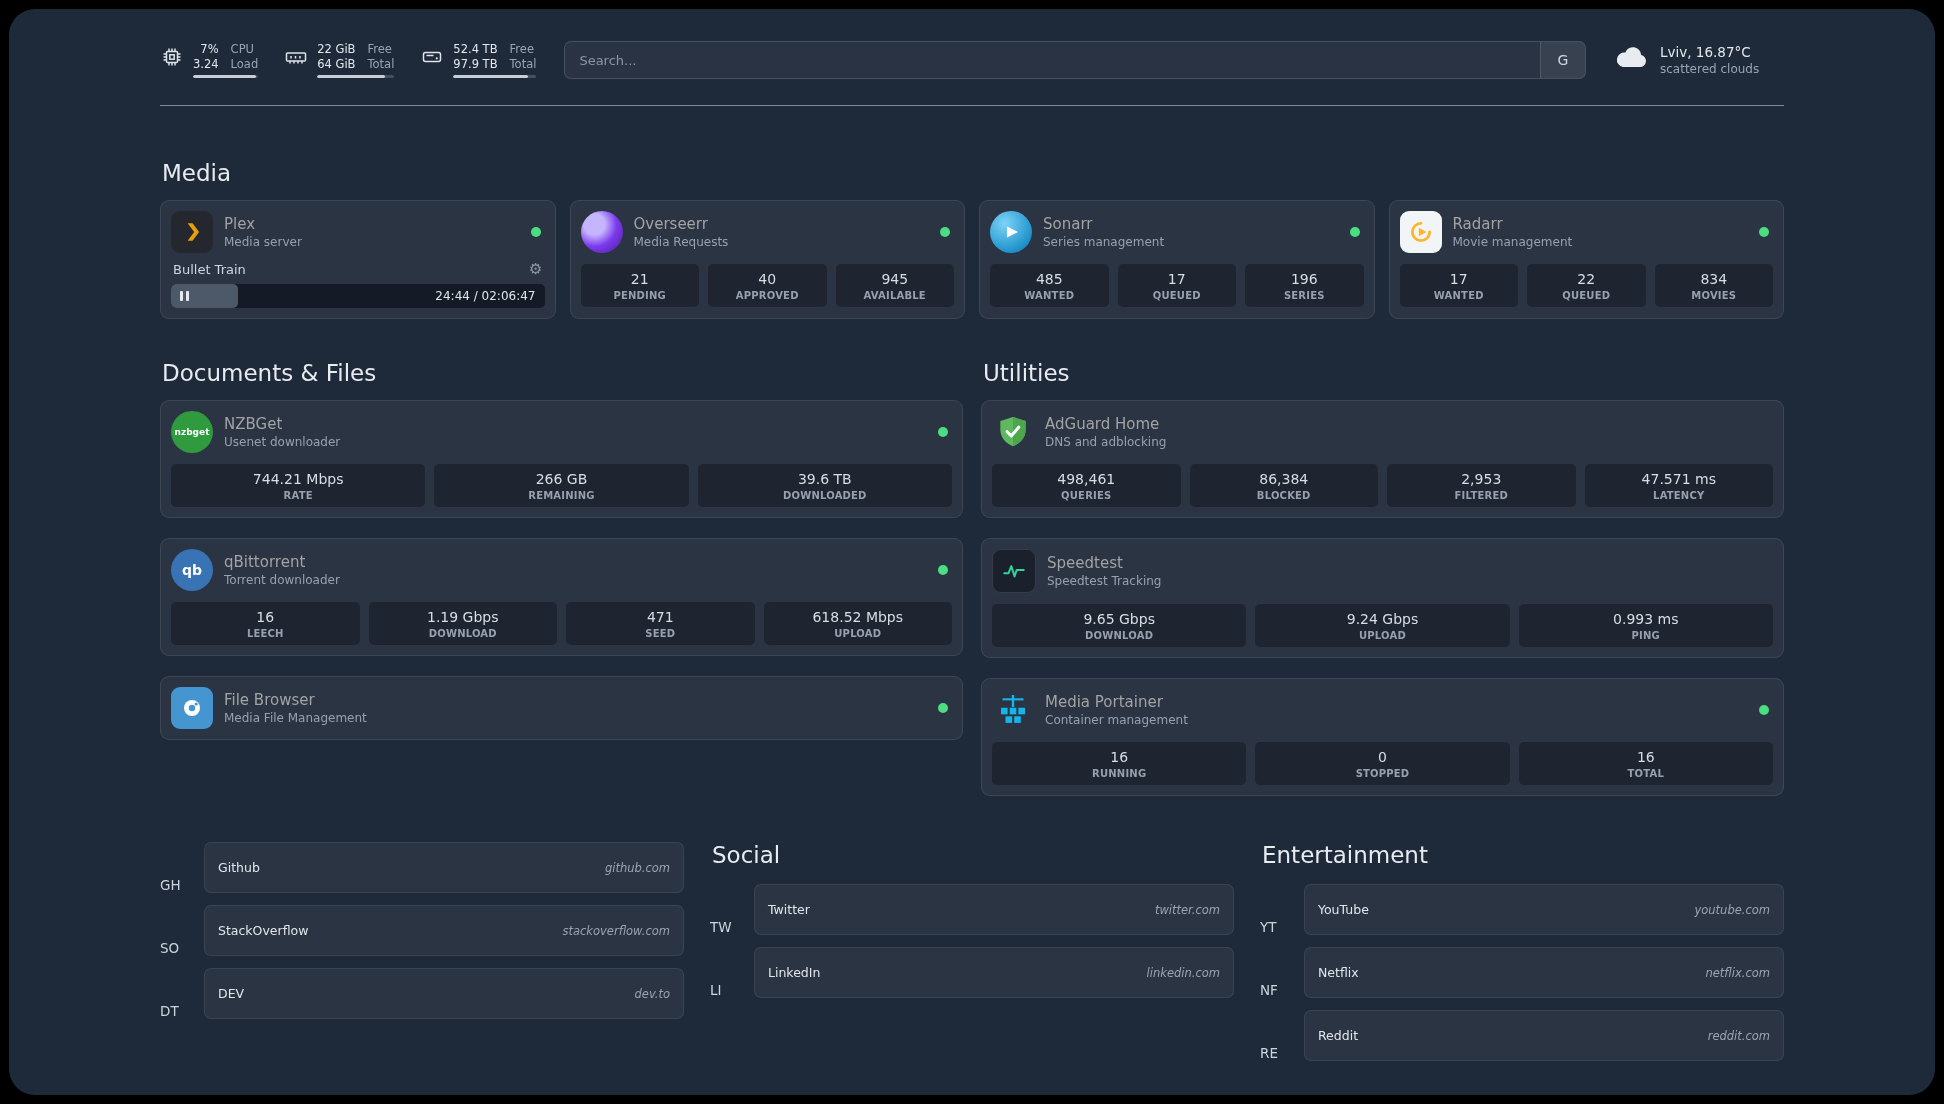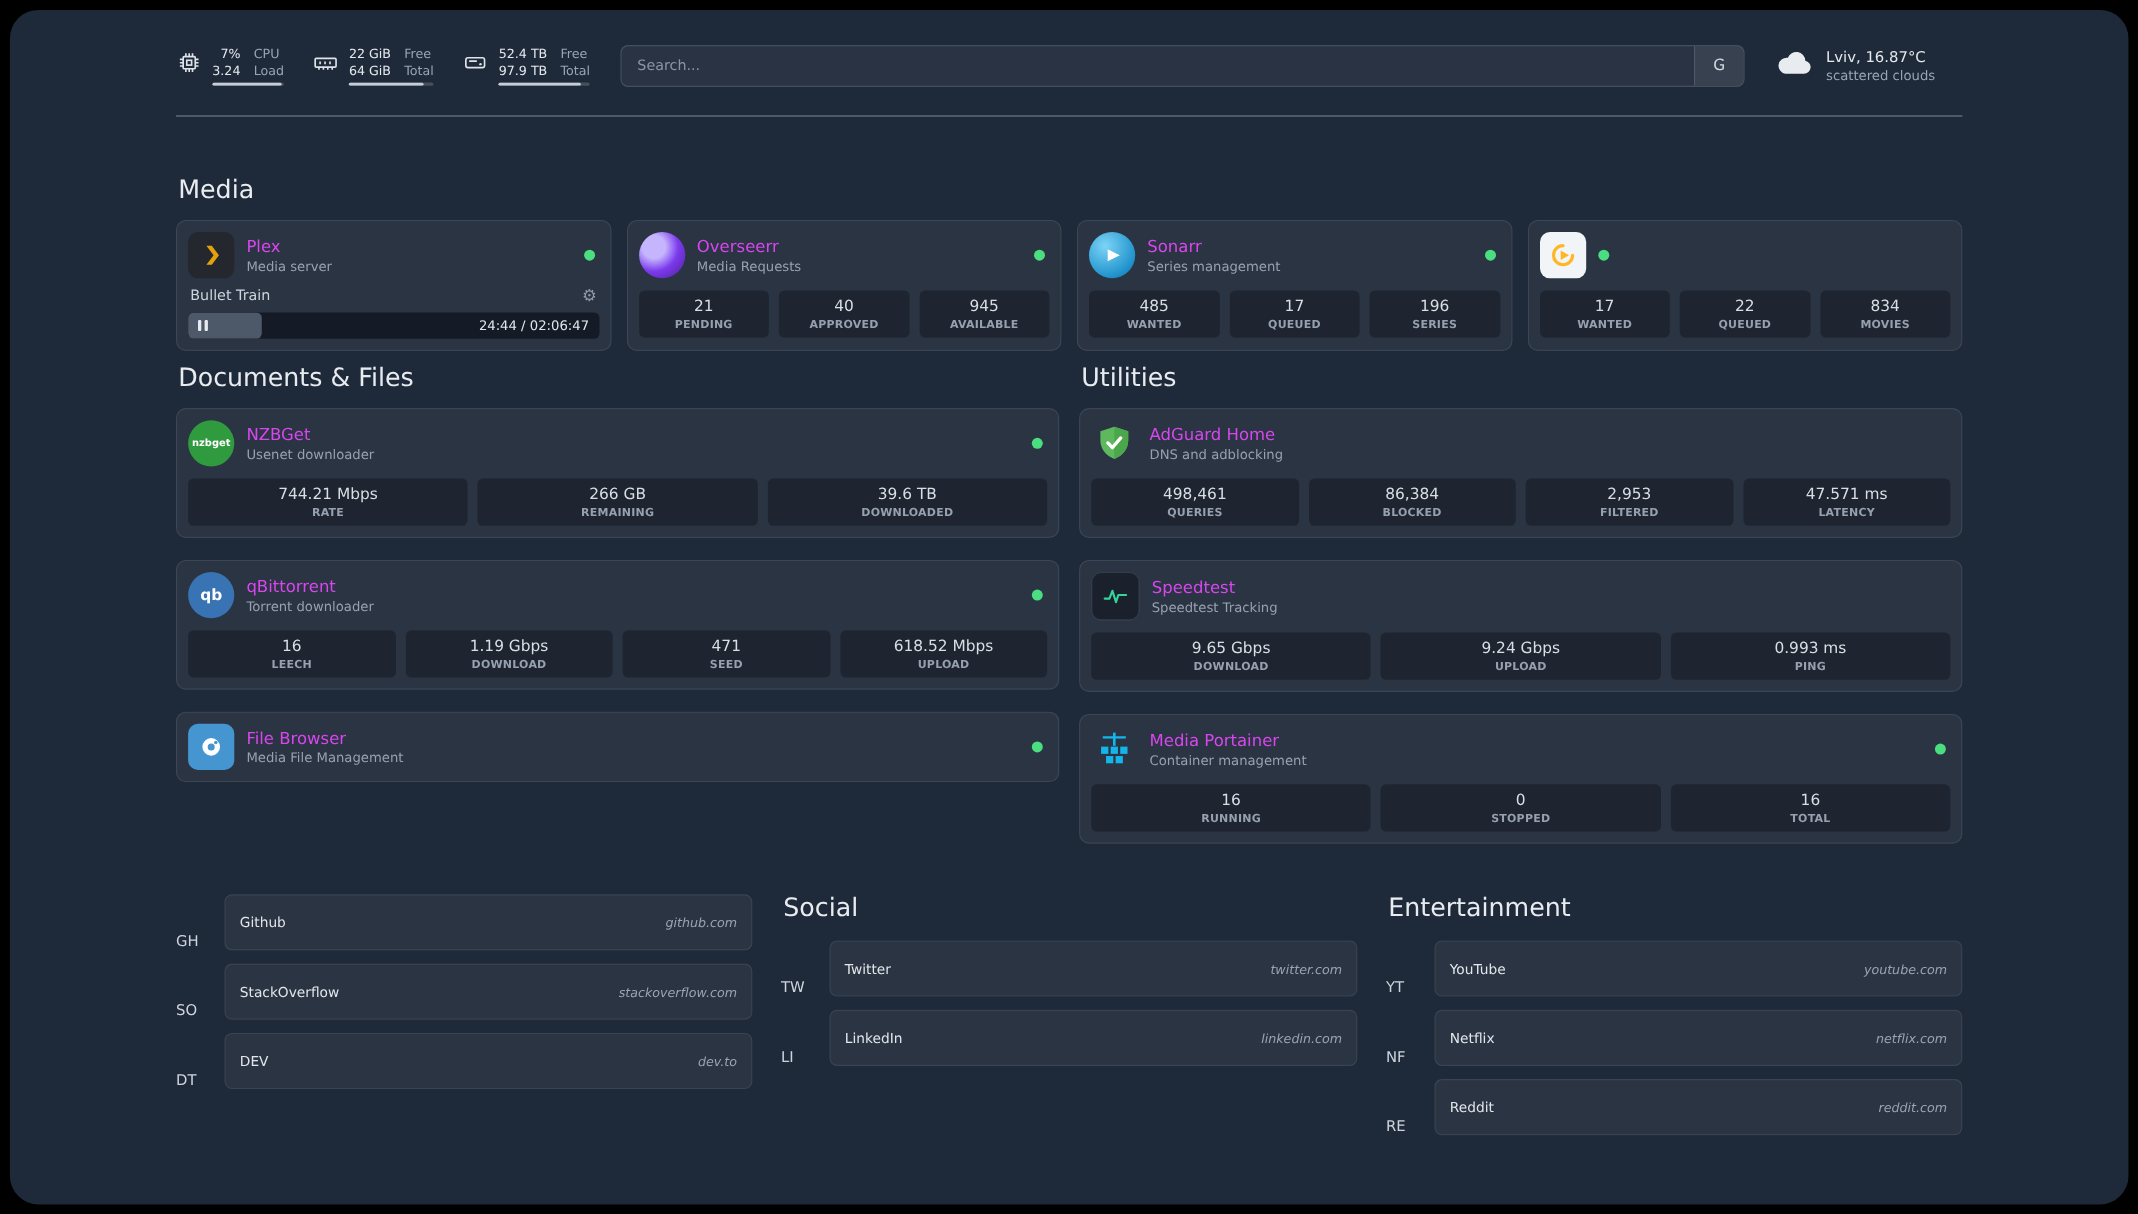--- a/index.html
+++ b/index.html
@@ -40,42 +40,42 @@
   
   .section-title{font-size:23px;font-weight:500;color:#e8ebef;margin:0 0 14px 2px;}
   .media-section{margin-top:54px;}
   .media-grid{display:grid;grid-template-columns:repeat(4,1fr);gap:14px;}
 
   .card{background:rgba(255,255,255,0.055);border:1px solid rgba(255,255,255,0.09);
     border-radius:9px;padding:10px;box-sizing:border-box;}
   .card-head{display:flex;align-items:center;gap:11px;}
   .app-icon{width:42px;height:42px;border-radius:9px;display:flex;align-items:center;justify-content:center;flex:0 0 auto;}
   .card-titles{flex:1;display:flex;flex-direction:column;gap:2px;min-width:0;}
-  .card-name{font-size:15px;color:#d946ef;}
+  .card-name{font-size:15px;color:#a3a3a3;}
   .card-sub{font-size:12px;color:#97a1af;}
   .dot{width:10px;height:10px;border-radius:50%;background:#4ade80;margin-right:4px;flex:0 0 auto;}
 
   .stat-row{display:grid;grid-auto-flow:column;grid-auto-columns:1fr;gap:9px;margin-top:11px;}
   .stat{background:rgba(0,0,0,0.28);border-radius:5px;text-align:center;padding:7px 4px 6px;}
   .stat-value{font-size:14px;color:#d9dee4;}
   .stat-label{font-size:10px;font-weight:bold;color:#96a0ae;margin-top:3px;letter-spacing:.2px;}
 
   
   .np-row{display:flex;align-items:center;justify-content:space-between;margin:9px 2px 0;}
   .np-title{font-size:13px;color:#cfd5dc;}
   .gear{font-size:15px;color:#8f99a7;cursor:pointer;line-height:1;}
   .player{position:relative;height:24px;margin-top:7px;background:#141b26;border-radius:5px;
     display:flex;align-items:center;overflow:hidden;}
   .player-fill{position:absolute;left:0;top:0;bottom:0;width:18%;background:#4d5869;border-radius:5px;}
   .pause-btn{position:relative;z-index:2;display:flex;gap:3px;margin-left:9px;cursor:pointer;}
   .pause-btn i{display:block;width:3px;height:10px;background:#e8ebef;border-radius:1px;}
   .player-time{position:relative;z-index:2;margin-left:auto;margin-right:9px;font-size:12px;color:#e2e6eb;}
 
   
-  .columns{display:grid;grid-template-columns:1fr 1fr;gap:18px;margin-top:12px;}
+  .columns{display:grid;grid-template-columns:1fr 1fr;gap:18px;margin-top:41px;}
   .col .card{margin-bottom:20px;}
   .col .card:last-child{margin-bottom:0;}
 
   
   .icon-plex{background:#24282e;}
   .icon-overseerr{border-radius:50%;background:radial-gradient(circle at 32% 32%,#c4b5fd 0 26%,#7c3aed 55%,#4c1d95 100%);}
   .icon-sonarr{border-radius:50%;background:radial-gradient(circle at 35% 30%,#7cd4f7,#2193cc 70%,#176a99 100%);}
   .icon-radarr{background:#f2f5f8;}
   .icon-nzbget{border-radius:50%;background:#2f9b3e;}
   .icon-nzbget span{color:#fff;font-size:9px;font-weight:bold;}
@@ -275,20 +275,24 @@
         </div>
 
         <div class="card">
           <div class="card-head">
             <span class="app-icon icon-radarr">
               <svg viewBox="0 0 24 24" width="26" height="26">
                 <path d="M12 4a8 8 0 1 0 8 8" fill="none" stroke="#ffb625" stroke-width="2.6" stroke-linecap="round"></path>
                 <polygon points="10,8 17,12 10,16" fill="#ffb625"></polygon>
               </svg>
             </span>
+            <div class="card-titles">
+              <span class="card-name">Radarr</span>
+              <span class="card-sub">Movie management</span>
+            </div>
             <span class="dot"></span>
           </div>
           <div class="stat-row">
             <div class="stat">
               <div class="stat-value">17</div>
               <div class="stat-label">WANTED</div>
             </div>
             <div class="stat">
               <div class="stat-value">22</div>
               <div class="stat-label">QUEUED</div>

